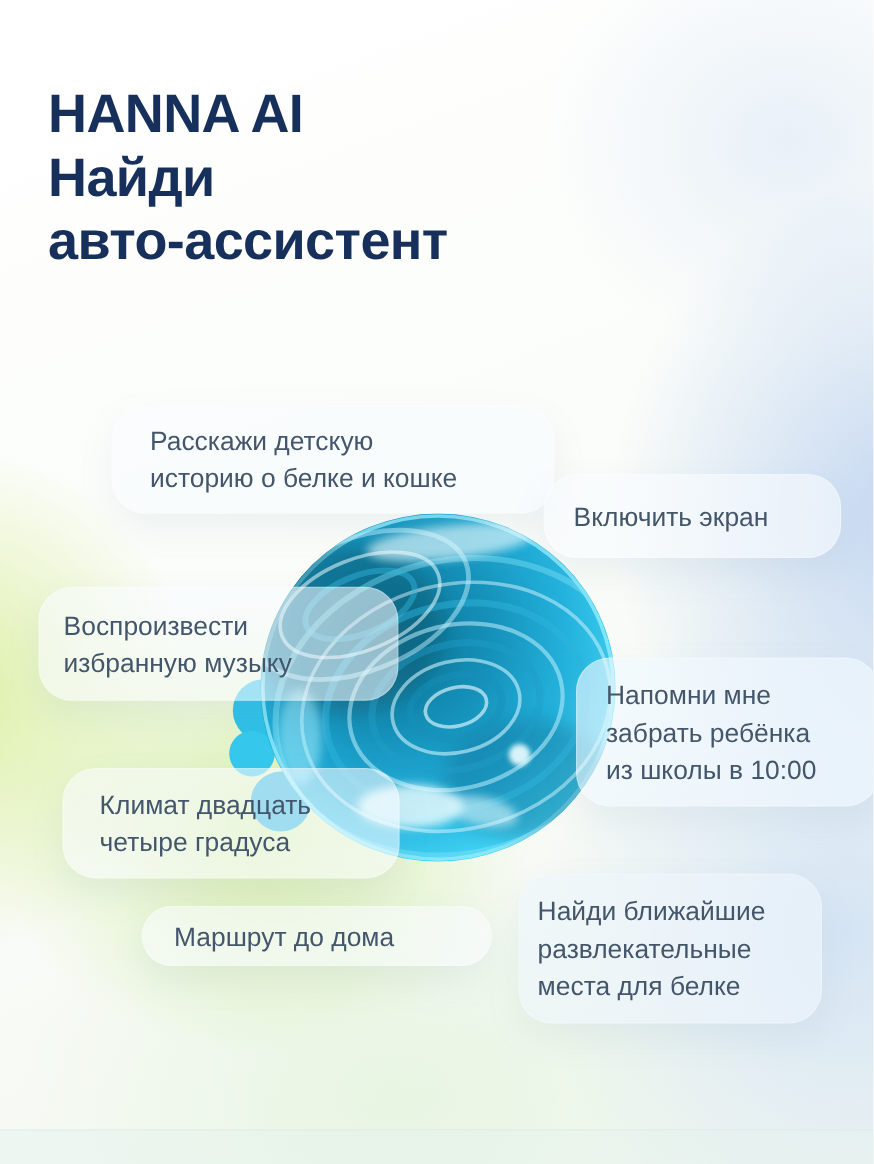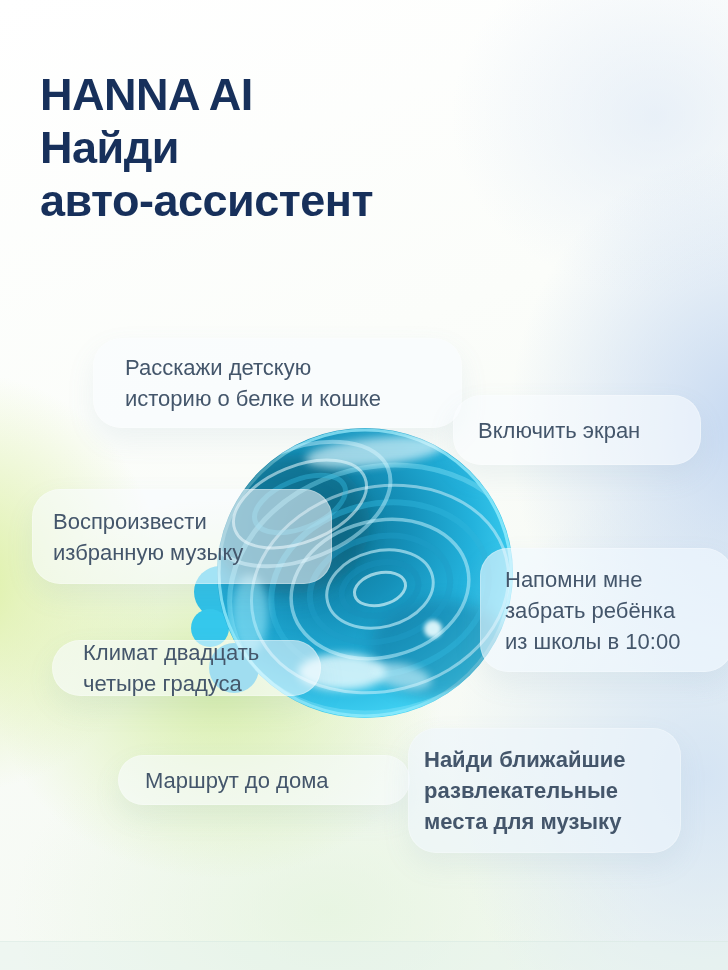--- a/index.html
+++ b/index.html
@@ -36,23 +36,23 @@
     box-shadow:0 12px 28px rgba(110,145,175,0.10), inset 0 0 0 1px rgba(255,255,255,0.25);
     display:flex;flex-direction:column;justify-content:center;
     color:#44566b;
     font-size:22px;line-height:31px;
   }
   .bubble .line{display:block;white-space:nowrap;}
   .b-story  {left:93px;  top:338px; width:317px; height:90px;  padding:0 20px 0 32px;}
   .b-screen {left:453px; top:395px; width:207px; height:70px;  padding:0 16px 0 25px;}
   .b-music  {left:32px;  top:489px; width:263px; height:95px;  padding:0 16px 0 21px;}
   .b-remind {left:480px; top:548px; width:218px; height:124px; padding:0 10px 0 25px; background:rgba(241,248,255,0.62);}
-  .b-climate{left:52px;  top:640px; width:232px; height:56px;  padding:0 6px 0 31px;}
+  .b-climate{left:52px;  top:640px; width:232px; height:92px;  padding:0 18px 0 31px;}
   .b-route  {left:118px; top:755px; width:249px; height:50px;  padding:0 16px 0 27px;}
-  .b-places {left:408px; top:728px; width:237px; height:125px; padding:0 20px 0 16px; background:rgba(237,245,252,0.62);font-weight:bold;}
+  .b-places {left:432px; top:728px; width:237px; height:125px; padding:0 0 0 16px; background:rgba(237,245,252,0.62);}
   .orb{position:absolute;left:190px;top:424px;width:330px;height:302px;}
 </style>
 </head>
 <body>
 
 <div class="page">
 
   <div class="title">
     <span class="line">HANNA AI</span>
     <span class="line">Найди</span>
@@ -143,17 +143,17 @@
     <span class="line">четыре градуса</span>
   </div>
 
   <div class="bubble b-route">
     <span class="line">Маршрут до дома</span>
   </div>
 
   <div class="bubble b-places">
     <span class="line">Найди ближайшие</span>
     <span class="line">развлекательные</span>
-    <span class="line">места для музыку</span>
+    <span class="line">места для белке</span>
   </div>
 
   <div class="bottom-strip"></div>
 </div>
 
 </body></html>

